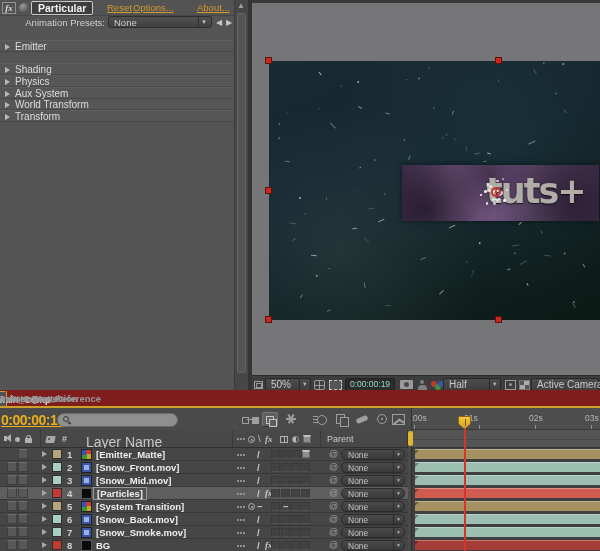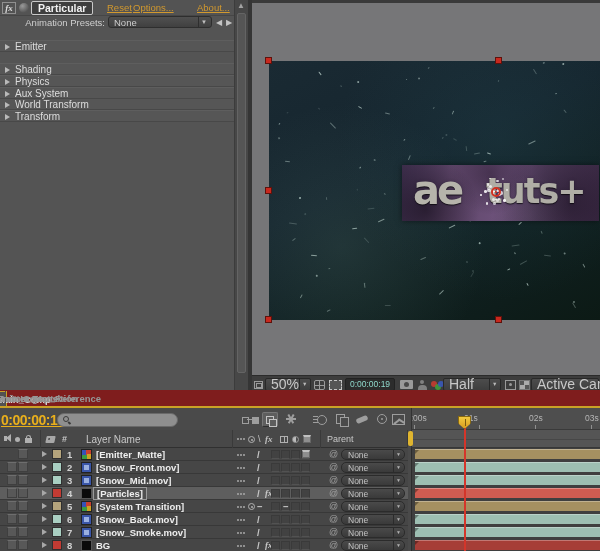--- a/index.html
+++ b/index.html
@@ -59,21 +59,21 @@
   #logo-ae{left:11px;top:2px;font:bold 40px "DejaVu Sans",sans-serif;letter-spacing:-3px;
            color:#b6b4ab;text-shadow:0 1px 1px rgba(0,0,0,.65),0 0 3px rgba(40,30,50,.5);}
   #logo-tuts{left:84px;top:6px;font:bold 35px "DejaVu Sans",sans-serif;letter-spacing:-2px;
            color:#b0aea6;text-shadow:0 1px 1px rgba(0,0,0,.65),0 0 3px rgba(40,30,50,.5);}
   #burst span{background:#fff;border-radius:50%;}
   #emitter-target{left:222px;top:126px;width:10px;height:10px;border:2px solid #d23222;border-radius:50%;}
   #emitter-target::before{content:"";position:absolute;left:2px;top:2px;width:2px;height:2px;background:#d23222;border-radius:50%;}
   .handle{width:7px;height:7px;background:#c8281e;border:1px solid #5e120c;}
   #vbar{left:0;top:372px;width:348px;height:18px;background:#3d3d3d;border-top:1px solid #2b2b2b;}
   .vdrop{height:13px;top:2px;background:linear-gradient(#4c4c4c,#3e3e3e);border:1px solid #292929;border-radius:2px;}
-  .vdtext{left:5px;top:0;color:#c8c8c8;font-size:14px;line-height:11px;white-space:nowrap;}
+  .vdtext{left:5px;top:0;color:#c8c8c8;font-size:10px;line-height:11px;white-space:nowrap;}
   .vdarr{right:0;top:0;width:11px;height:100%;border-left:1px solid #292929;}
   .vdarr::before{content:"▼";position:absolute;left:2px;top:0;font-size:5.5px;color:#bbb;line-height:11px;}
   #v-zoom{left:13px;width:46px;}
   #v-res{left:191px;width:58px;}
   #v-cam{left:279px;width:68px;}
   #v-always{left:2px;top:5px;width:9px;height:8px;border:1px solid #9a9a9a;}
   #v-always::before{content:"";position:absolute;left:1px;top:1px;width:4px;height:3px;border:1px solid #9a9a9a;}
   #v-grid{left:62px;top:4px;width:11px;height:10px;border:1px solid #9a9a9a;border-radius:2px;
           background:linear-gradient(#9a9a9a,#9a9a9a) center/100% 1px no-repeat,
                      linear-gradient(#9a9a9a,#9a9a9a) center/1px 100% no-repeat;}
@@ -149,21 +149,21 @@
   .ch-spk{left:4px;top:6px;width:3px;height:5px;background:#b0b0b0;}
   .ch-spk::before{content:"";position:absolute;left:2px;top:-2px;width:0;height:0;
        border-right:5px solid #b0b0b0;border-top:4.5px solid transparent;border-bottom:4.5px solid transparent;}
   .ch-solo{left:15px;top:7px;width:5px;height:5px;background:#b0b0b0;border-radius:50%;}
   .ch-lock{left:25px;top:8px;width:7px;height:5px;background:#b0b0b0;}
   .ch-lock::before{content:"";position:absolute;left:1px;top:-3px;width:3px;height:3px;
        border:1.5px solid #b0b0b0;border-bottom:none;border-radius:3px 3px 0 0;}
   .ch-tag{left:46px;top:6px;width:9px;height:7px;background:#a8a8a8;border-radius:1px;transform:skewX(-12deg);}
   .ch-tag::before{content:"";position:absolute;left:2px;top:2px;width:2px;height:2px;background:#484848;border-radius:50%;}
   .ch-hash{left:62px;top:4px;color:#c8c8c8;font-size:9px;font-weight:bold;}
-  .ch-lname{left:86px;top:4px;color:#c8c8c8;font-size:10px;}
+  .ch-lname{left:86px;top:4px;color:#c8c8c8;font-size:14px;}
   .ch-parent{left:327px;top:4px;color:#c8c8c8;font-size:9px;}
   .shyico{width:8px;height:6px;}
   .shyico::before{content:"";position:absolute;left:0;top:2px;width:2px;height:2px;background:#a8a8a8;border-radius:50%;
        box-shadow:3px 0 0 #a8a8a8,6px 0 0 #a8a8a8;}
   .sunico{width:7px;height:7px;border:1px solid #b0b0b0;border-radius:50%;}
   .sunico::before{content:"";position:absolute;left:1.5px;top:1.5px;width:2px;height:2px;background:#b0b0b0;border-radius:50%;}
   .ch-shy{left:237px;top:6px;} .ch-sun{left:248px;top:6px;}
   .ch-q{left:258px;top:4px;color:#c0c0c0;font-size:9px;}
   .ch-fx{left:265px;top:4px;color:#c0c0c0;font:italic bold 9px "Liberation Serif",serif;}
   .ch-film{left:280px;top:6px;width:8px;height:7px;border:1px solid #b0b0b0;}
@@ -366,21 +366,20 @@
           <span style="left: 89.4667px; top: 46.3931px; width: 4.37015px; height: 1px; transform: rotate(29deg); opacity: 0.66;"></span>
           <span style="left: 56.3884px; top: 137.422px; width: 3.12105px; height: 1px; transform: rotate(83deg); opacity: 0.26;"></span>
           <span style="left: 275.198px; top: 194.464px; width: 6.52842px; height: 1px; transform: rotate(7deg); opacity: 0.24;"></span>
           <span style="left: 294.528px; top: 191.115px; width: 1.57381px; height: 2.394px; transform: rotate(156deg); opacity: 0.46;"></span>
           <span style="left: 293.055px; top: 2.21317px; width: 2.29284px; height: 2.13569px; transform: rotate(139deg); opacity: 0.6;"></span>
           <span style="left: 156.371px; top: 151.009px; width: 6.52519px; height: 1px; transform: rotate(117deg); opacity: 0.56;"></span>
           <span style="left: 251.434px; top: 200.534px; width: 7.53768px; height: 1px; transform: rotate(151deg); opacity: 0.25;"></span>
           <span style="left: 116.215px; top: 243.883px; width: 5.76404px; height: 1px; transform: rotate(178deg); opacity: 0.2;"></span>
         </div>
       <div id="logo">
-        <span id="logo-ae">ae</span>
         <span id="logo-tuts">tuts+</span>
       </div>
       <div id="burst" style="left:0;top:0;width:100%;height:100%;">
           <span style="left: 217.181px; top: 141.463px; width: 2.15266px; height: 2.15266px; opacity: 0.82;"></span>
           <span style="left: 230.383px; top: 130.483px; width: 3.20138px; height: 3.20138px; opacity: 0.71;"></span>
           <span style="left: 237.23px; top: 127.972px; width: 1.94032px; height: 1.94032px; opacity: 0.72;"></span>
           <span style="left: 226.724px; top: 137.527px; width: 3.06619px; height: 3.06619px; opacity: 0.57;"></span>
           <span style="left: 223.644px; top: 131.384px; width: 1.79238px; height: 1.79238px; opacity: 0.91;"></span>
           <span style="left: 219.528px; top: 123.528px; width: 3.26745px; height: 3.26745px; opacity: 0.77;"></span>
           <span style="left: 228.361px; top: 129.061px; width: 1.79977px; height: 1.79977px; opacity: 0.84;"></span>

